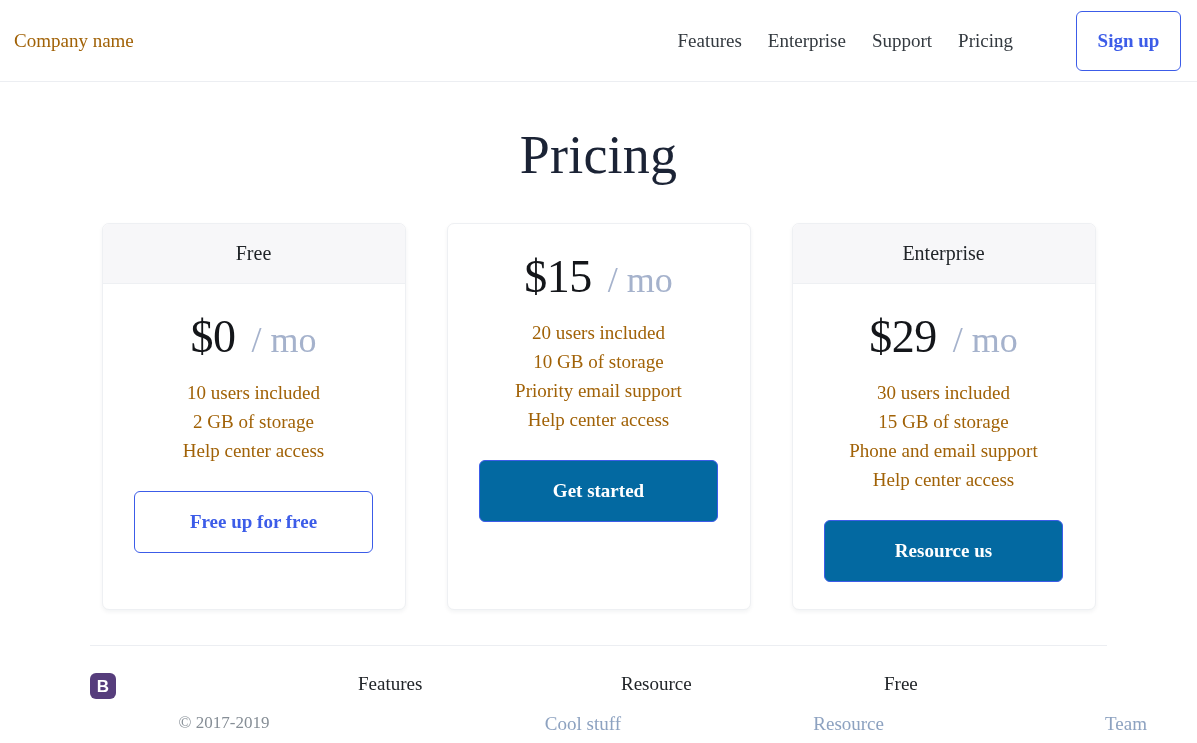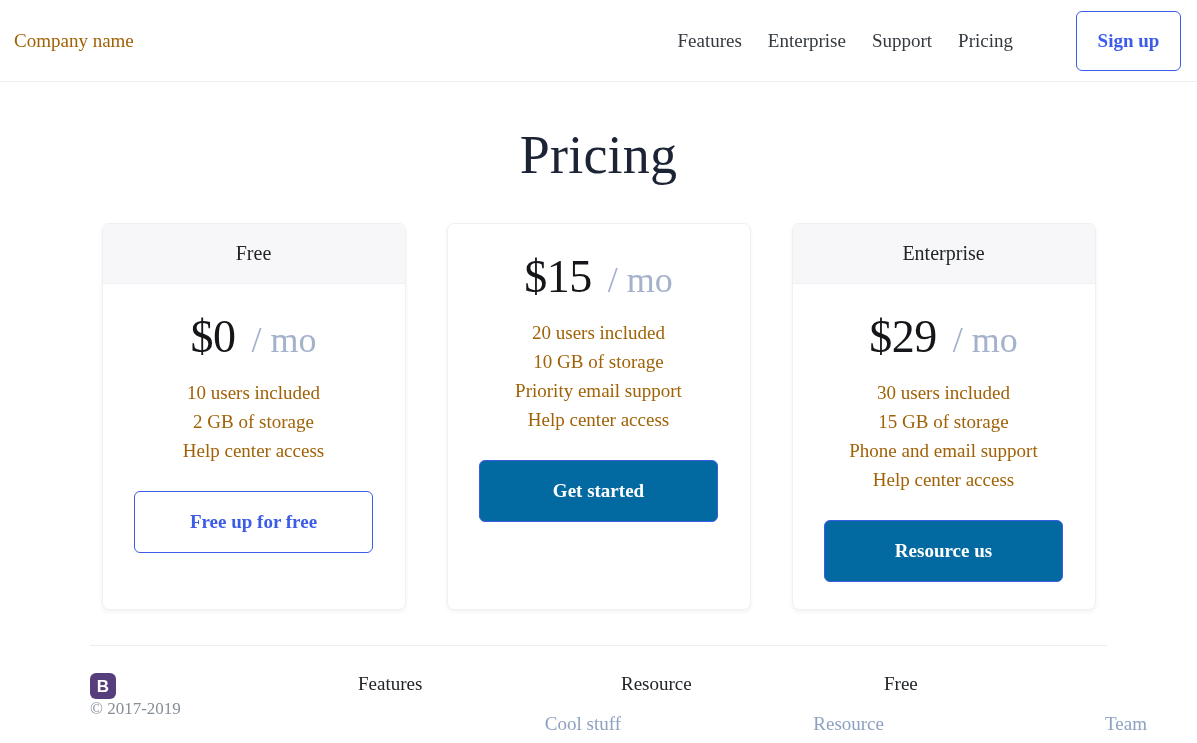--- a/index.html
+++ b/index.html
@@ -184,23 +184,25 @@
     color: #ffffff;
     font-family: "Liberation Sans", sans-serif;
     font-size: 17px;
     font-weight: bold;
     display: flex;
     align-items: center;
     justify-content: center;
     line-height: 1;
   }
   .copyright {
+    margin-top: 14px;
     font-size: 17px;
     color: #868e96;
     white-space: nowrap;
+    text-align: center;
   }
   .footer-col {
     width: 263px;
     flex: none;
   }
   .footer-col-title {
     font-size: 19px;
     color: #212529;
     margin-bottom: 14px;
     white-space: nowrap;

